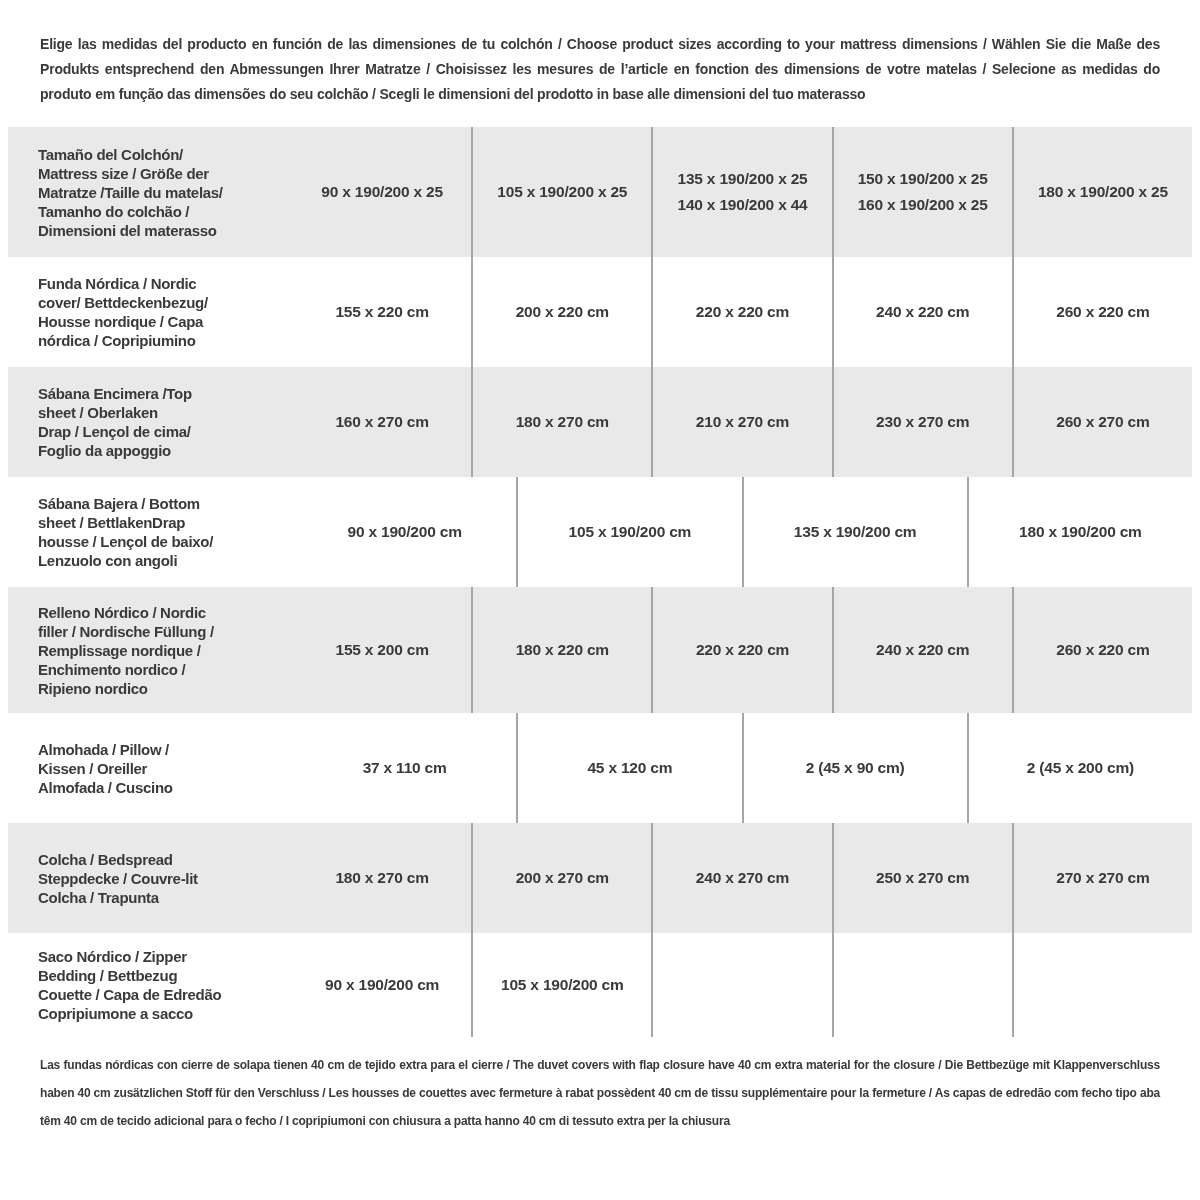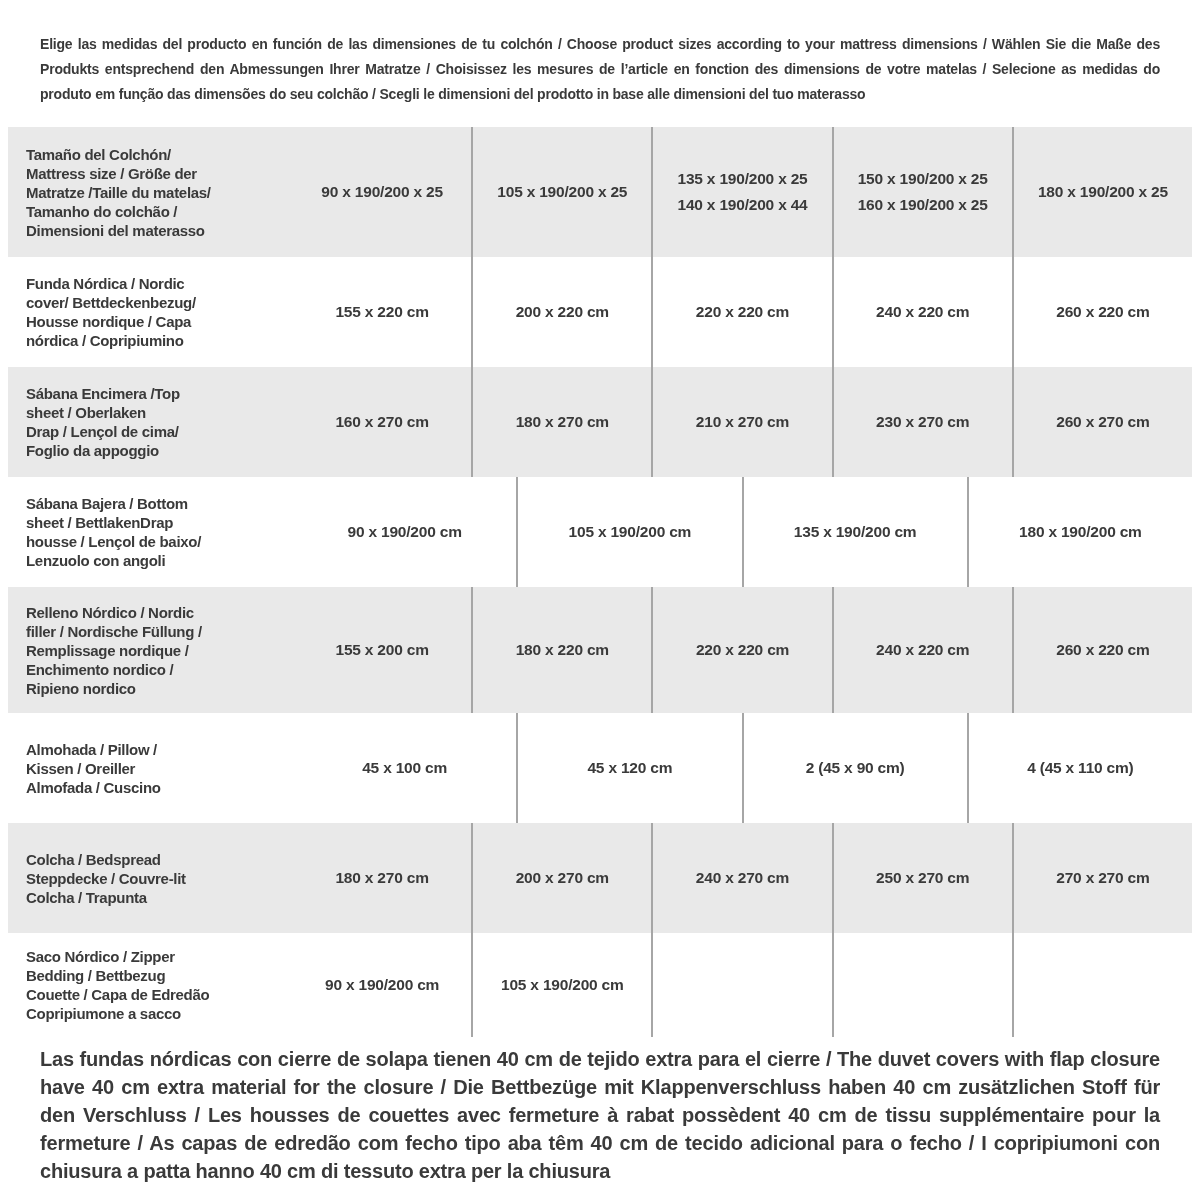--- a/index.html
+++ b/index.html
@@ -24,22 +24,22 @@
     text-align:justify;
     letter-spacing:-0.2px;
     white-space:normal;
   }
   .note.top{
     margin-top:32px;
     font-size:14px;
     line-height:25px;
   }
   .note.bottom{
-    margin-top:8px;
-    font-size:20px;
+    margin-top:14px;
+    font-size:12px;
     line-height:28px;
   }
   .size-table{
     margin:20px 8px 0 8px;
     width:1184px;
   }
   .row{
     display:flex;
     align-items:stretch;
     background:var(--color-row-plain);
@@ -49,21 +49,21 @@
   .row.h-std{min-height:110px;justify-content:flex-end;}
   .row.h-relleno{min-height:126px;}
   .row.h-saco{min-height:104px;}
   .cell{
     display:flex;
     align-items:center;
     white-space:pre-line;
   }
   .cell.label{
     width:285px;
-    padding-left:18px;
+    padding-left:30px;
     padding-right:6px;
     font-size:15px;
     line-height:19px;
     letter-spacing:-0.3px;
     text-align:left;
   }
   .cell.val{
     flex:1;
     justify-content:center;
     text-align:center;
@@ -144,24 +144,24 @@
       <div class="cell val">180 x 220 cm</div>
       <div class="cell val">220 x 220 cm</div>
       <div class="cell val">240 x 220 cm</div>
       <div class="cell val">260 x 220 cm</div>
     </div>
 
     <div class="row h-std">
       <div class="cell label">Almohada  / Pillow /
 Kissen / Oreiller
 Almofada / Cuscino</div>
-      <div class="cell val">45 x 100 cm</div>
+      <div class="cell val">37 x 110 cm</div>
       <div class="cell val">45 x 120 cm</div>
       <div class="cell val">2 (45 x 90 cm)</div>
-      <div class="cell val">4 (45 x 110 cm)</div>
+      <div class="cell val">2 (45 x 200 cm)</div>
     </div>
 
     <div class="row alt h-std">
       <div class="cell label">Colcha / Bedspread
 Steppdecke / Couvre-lit
 Colcha / Trapunta</div>
       <div class="cell val">180 x 270 cm</div>
       <div class="cell val">200 x 270 cm</div>
       <div class="cell val">240 x 270 cm</div>
       <div class="cell val">250 x 270 cm</div>

